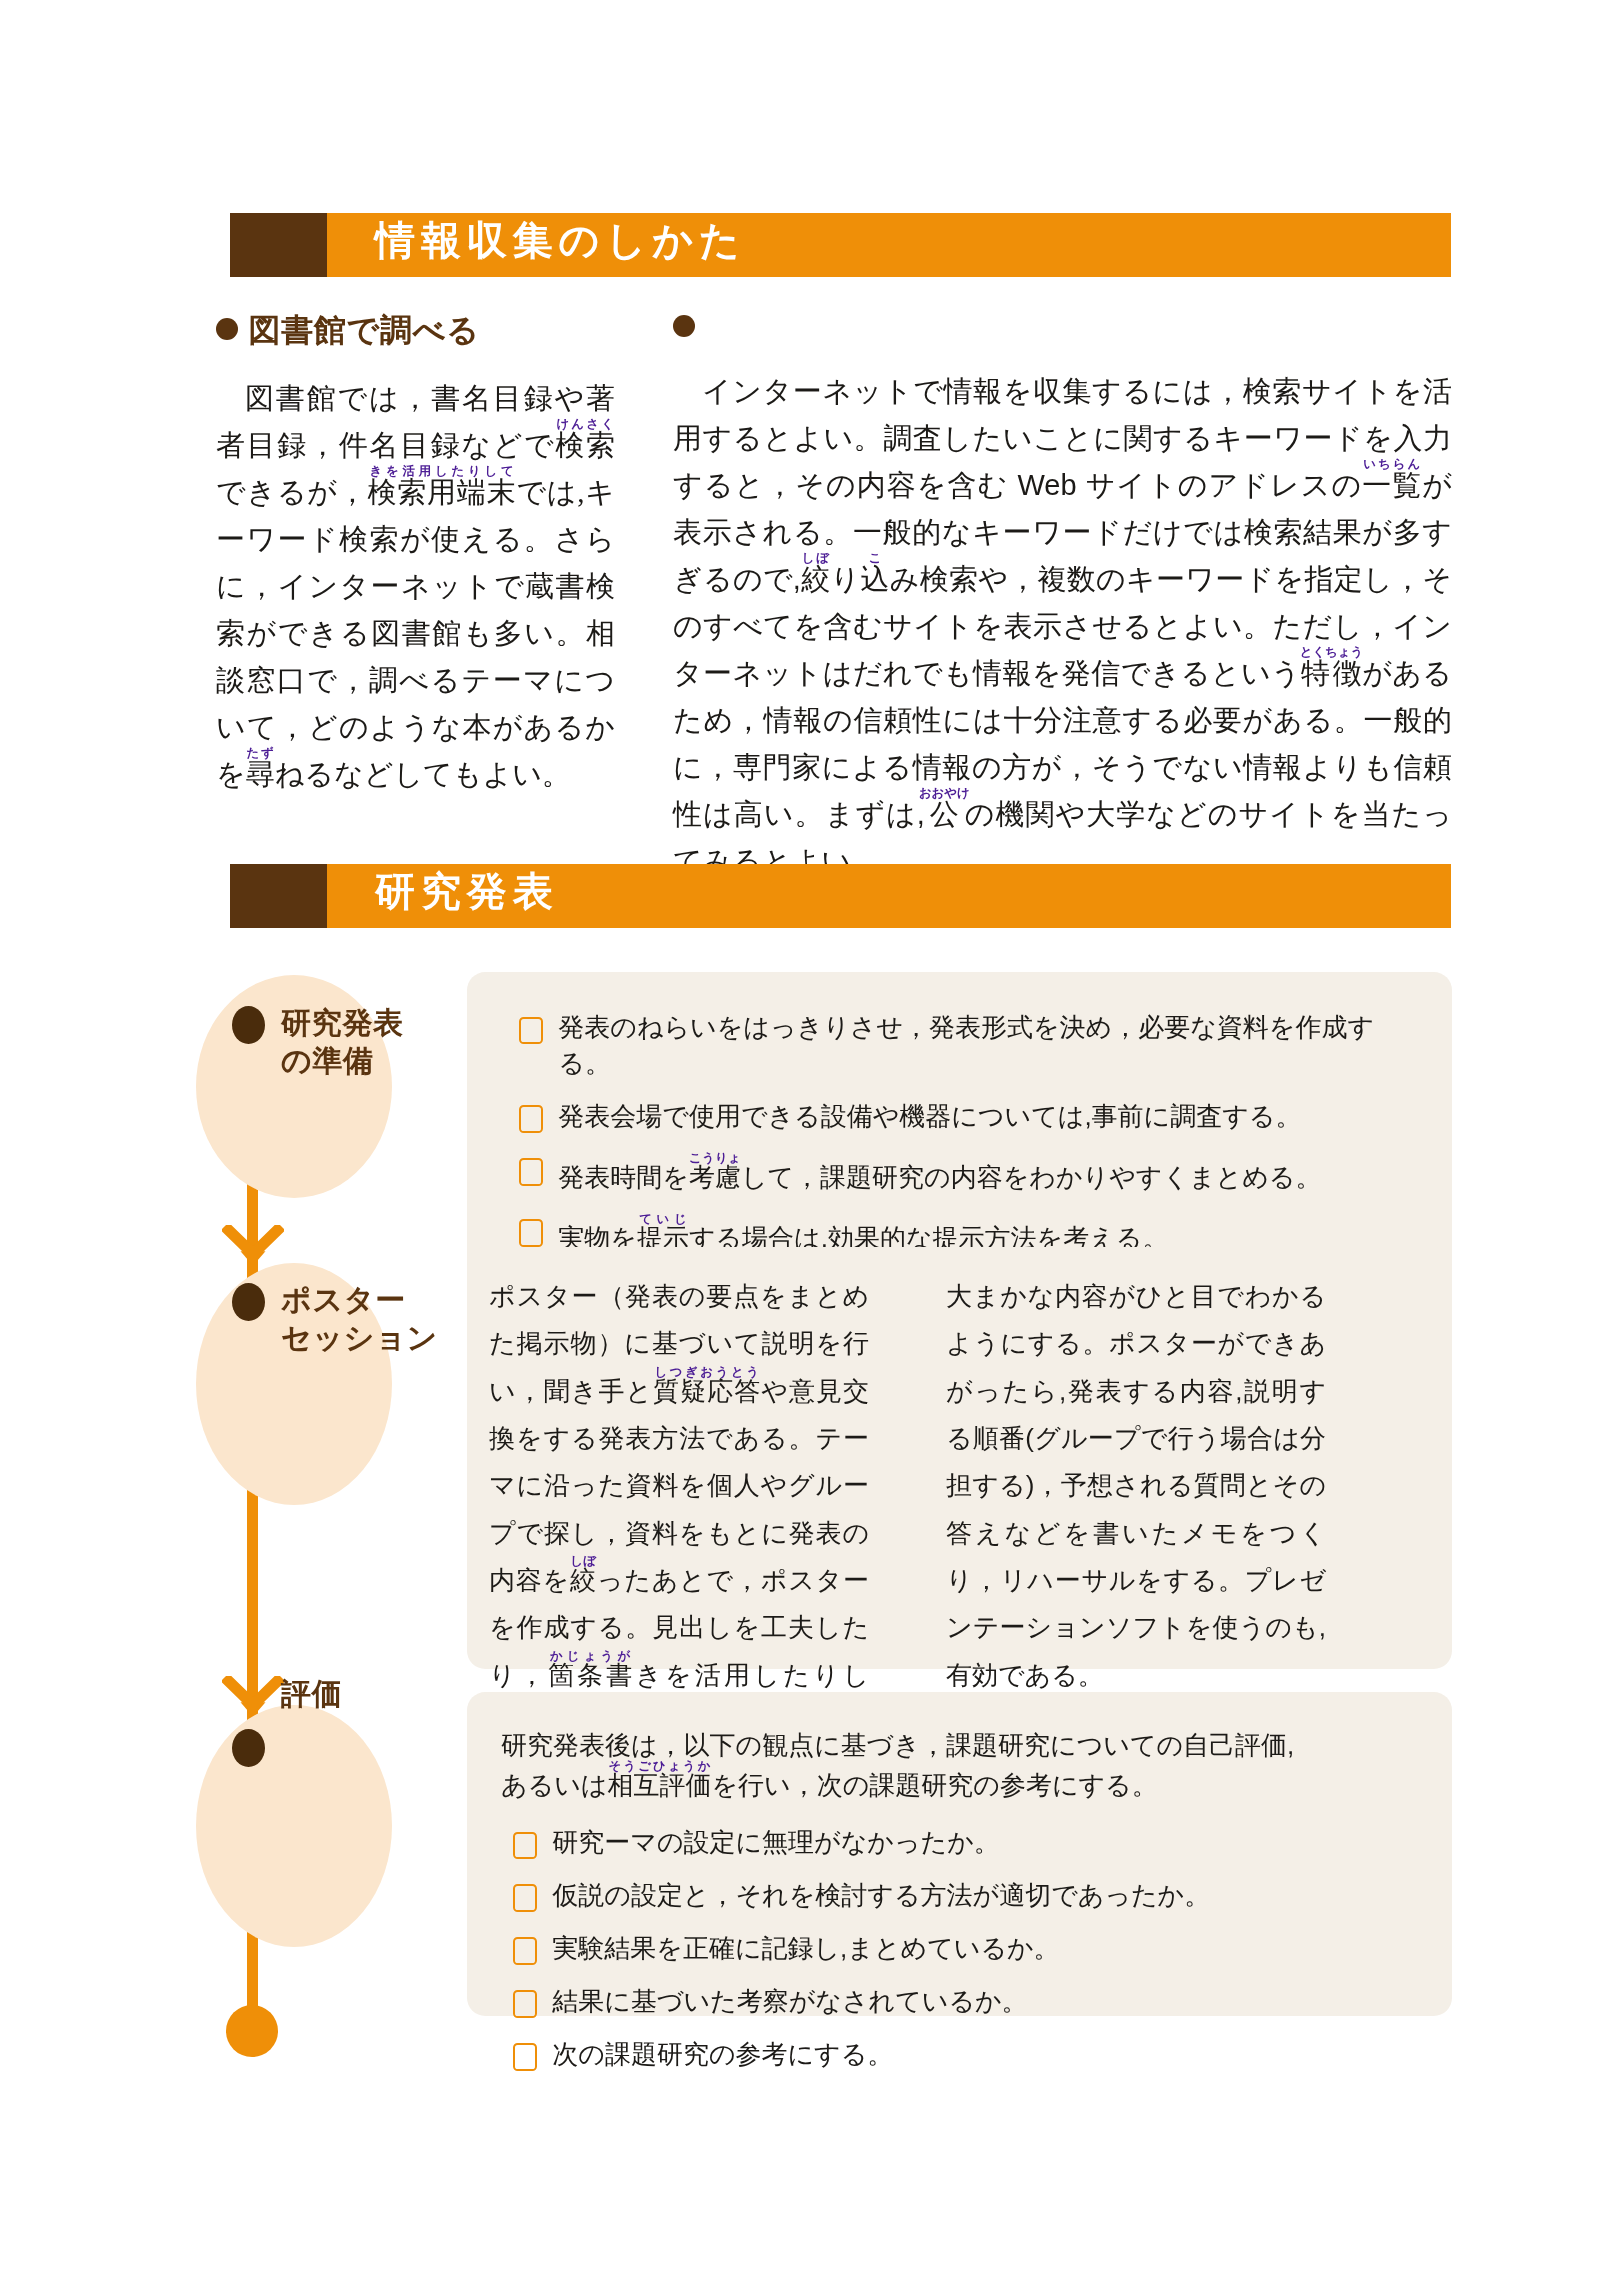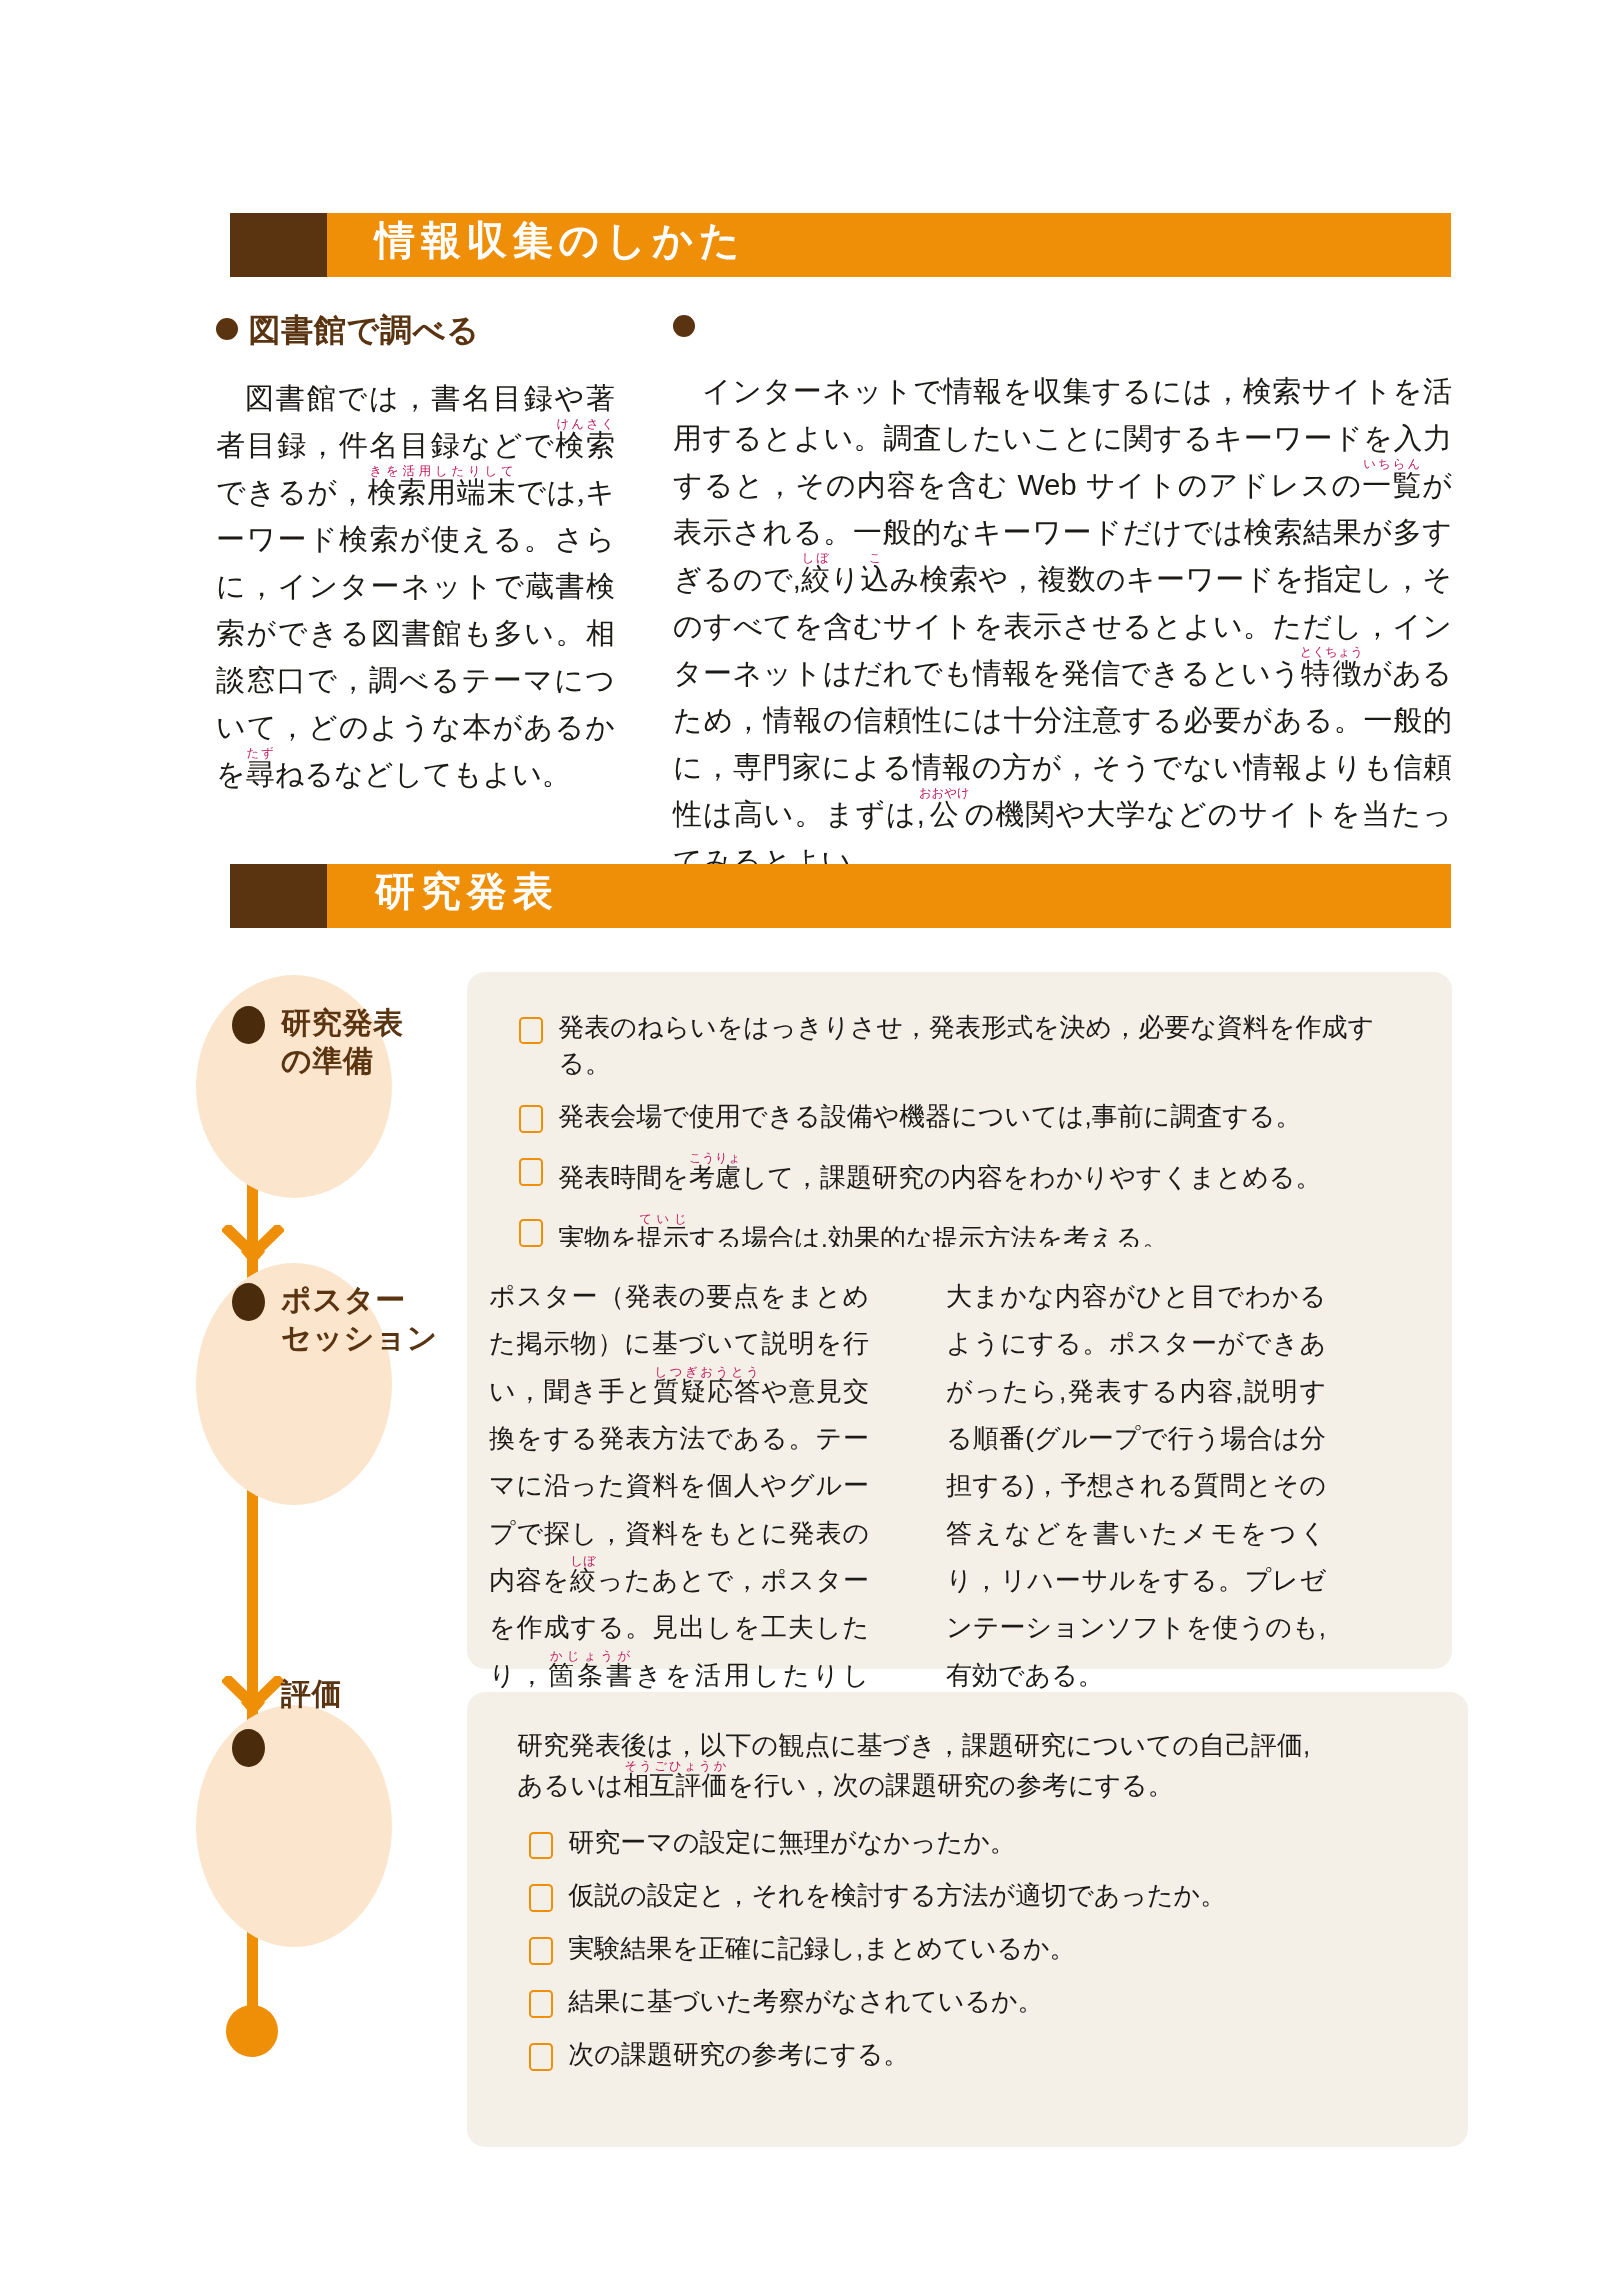--- a/index.html
+++ b/index.html
@@ -75,24 +75,25 @@
     text-justify: inter-character;
     font-family: "Liberation Serif", "DejaVu Serif", serif;
   }
   .body-col p.sans {
     font-family: "Liberation Sans", "DejaVu Sans", sans-serif;
   }
   ruby { ruby-position: over; }
   rt {
     font-size: 12.4px;
     line-height: 1;
-    color: #be185d;
+    color: #4c1d95;
     font-family: "Liberation Sans", "DejaVu Sans", sans-serif;
     letter-spacing: 0px;
     transform: translateY(1.3px);
+    font-weight: bold;
   }
 
   
   .timeline-rail {
     position: absolute;
     left: 247px;
     top: 1021px;
     width: 10.5px;
     height: 1001px;
     background: #ef8f08;
@@ -277,21 +278,21 @@
     </div>
     <div class="tc">
       大まかな内容がひと目でわかるようにする。ポスターができあがったら,発表する内容,説明する順番(グループで行う場合は分担する)，予想される質問とその答えなどを書いたメモをつくり，リハーサルをする。プレゼンテーションソフトを使うのも,有効である。
     </div>
   </div>
 
   <div class="step-blob" style="left:196px; top:1705px; width:196px; height:242px;"></div>
   <div class="step-bullet" style="left:232px; top:1729px;"></div>
   <div class="step-label" style="left:281px; top:1675px; width:183px;">評価</div>
 
-  <div class="card" style="left:467px; top:1692px; width:985px; height:455px;padding-left:16px;">
+  <div class="card" style="left:467px; top:1692px; width:985px; height:324px;">
     <p class="card-para" style="padding:34px 34px 0 34px;">
       研究発表後は，以下の観点に基づき，課題研究についての自己評価,<br>あるいは<ruby>相互評価<rt>そうごひょうか</rt></ruby>を行い，次の課題研究の参考にする。
     </p>
     <ul class="check-list" style="padding:19.6px 34px 0 46px;">
       <li>
         <span class="box"></span>
         <span class="txt">研究ーマの設定に無理がなかったか。</span>
       </li>
       <li>
         <span class="box"></span>

